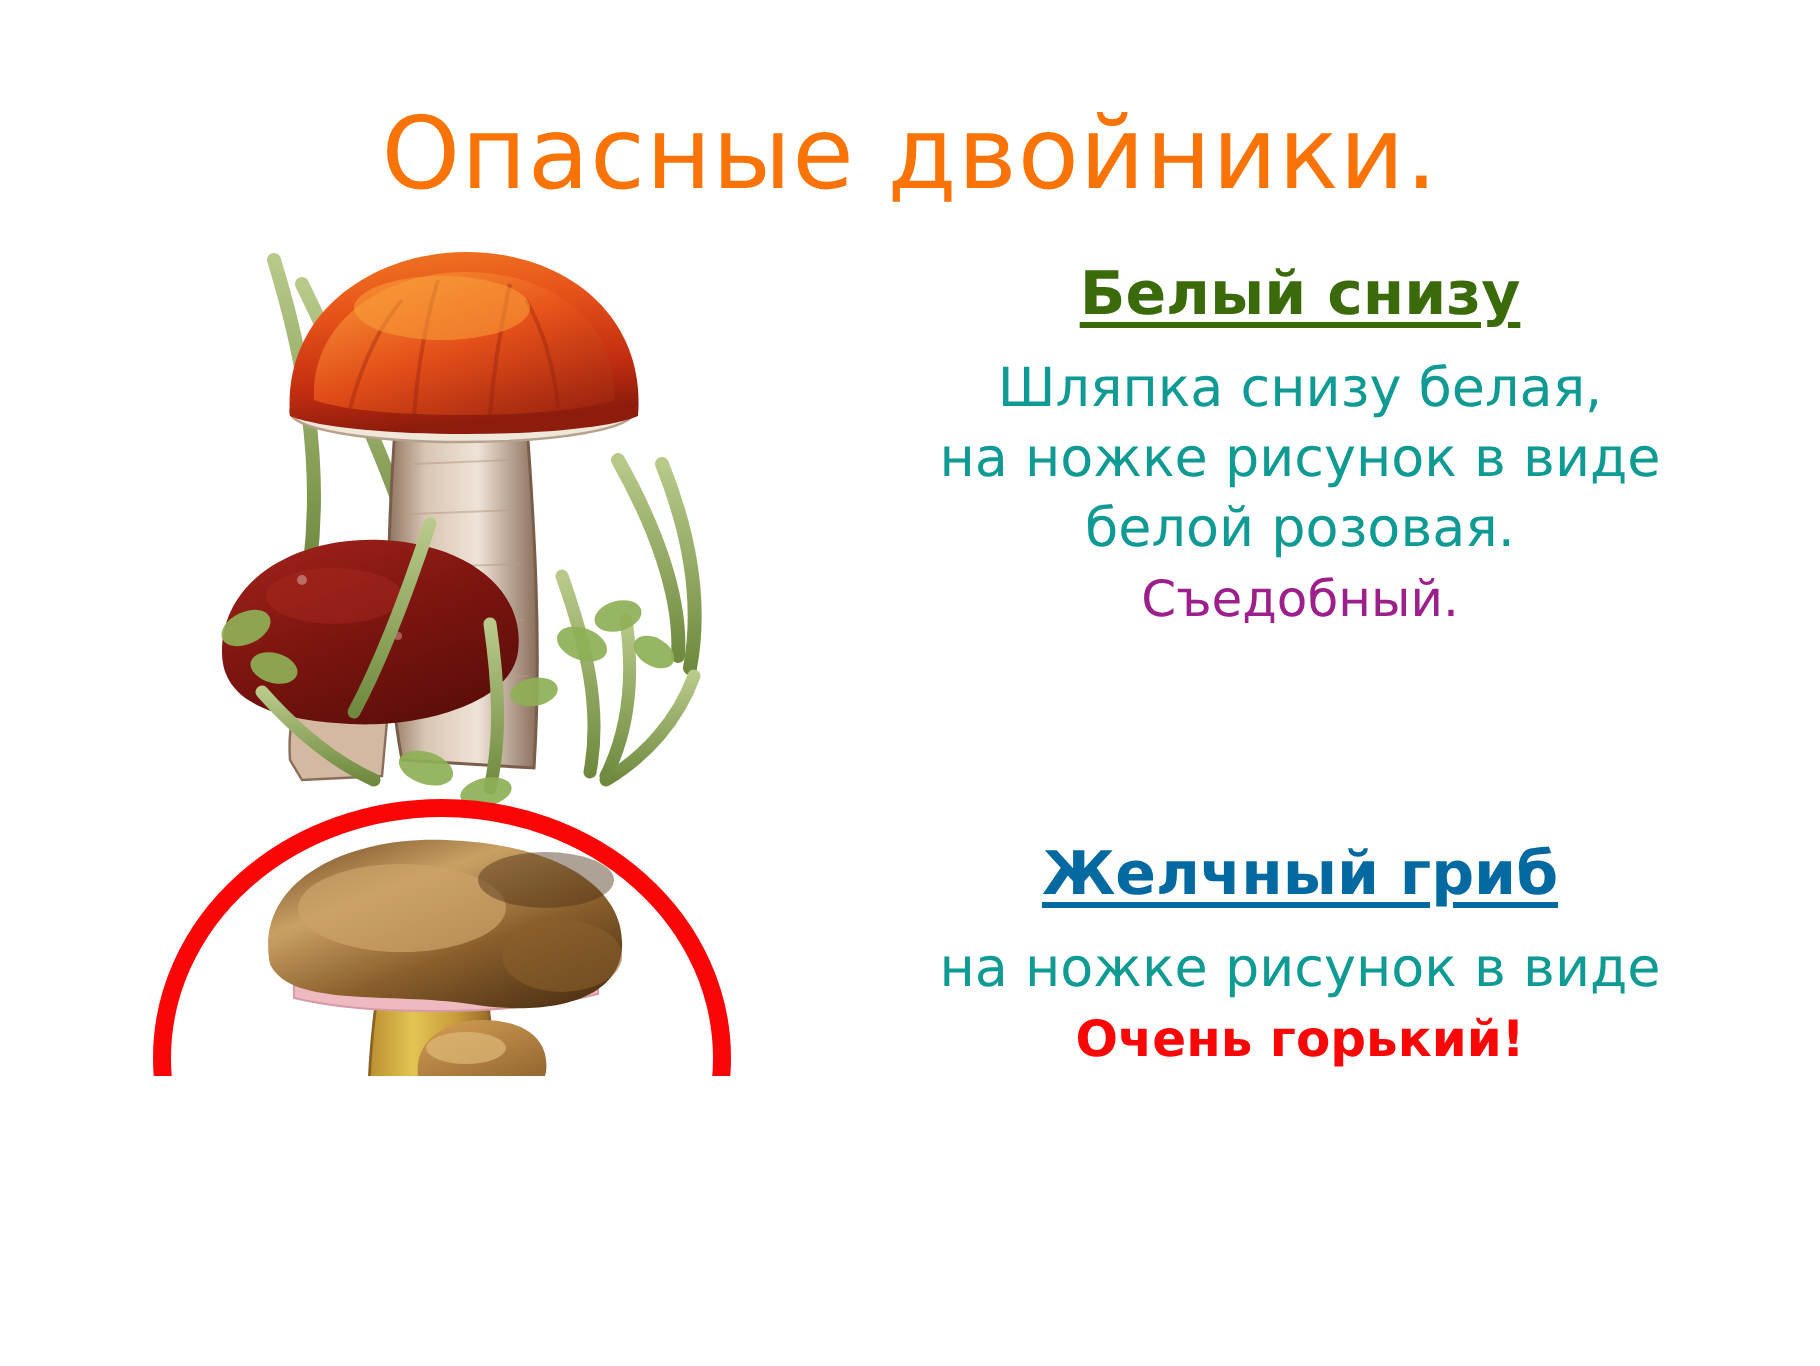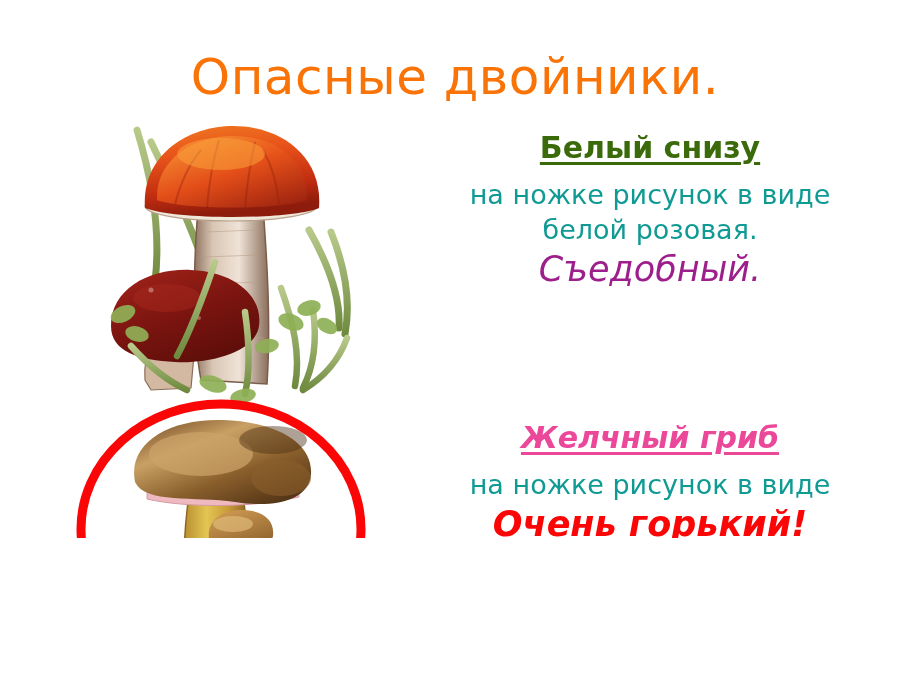--- a/index.html
+++ b/index.html
@@ -45,39 +45,38 @@
   .species-heading {
     font-family: "DejaVu Sans", sans-serif;
     font-size: 30px;
     font-weight: 700;
     text-decoration: underline;
     text-underline-offset: 4px;
     line-height: 1.22;
     white-space: nowrap;
   }
   .species-heading.green { color: #3b6a0b; }
-  .species-heading.red   { color: #ec4899; font-style: italic; }
+  .species-heading.red   { color: #0369a1; }
 
   .species-desc {
     margin-top: 10px;
     font-family: "DejaVu Sans", sans-serif;
     font-size: 27px;
     font-weight: 400;
     color: #0f9a94;
     line-height: 1.30;
   }
   .species-desc .desc-line { display: block; white-space: nowrap; }
 
   .verdict {
     font-family: "DejaVu Sans", sans-serif;
-    font-size: 35px;
+    font-size: 25px;
     font-weight: 400;
     line-height: 1.30;
     white-space: nowrap;
-    font-style: italic;
   }
   .verdict.purple { color: #9c1f8c; }
   .verdict.red    { color: #fb0606; font-weight: 700; }
 
   
   .illustration {
     position: absolute;
   }
   #img-porcini { left: 95px;  top: 112px; width: 290px; height: 290px; }
   #img-bile    { left: 75px;  top: 398px; width: 292px; height: 262px; }
@@ -242,20 +241,21 @@
         <path d="M142 210 C 132 212, 122 216, 114 222"></path>
       </g>
 
       <ellipse cx="146" cy="131" rx="140" ry="125" fill="none" stroke="#fb0606" stroke-width="9"></ellipse>
     </svg>
   </div>
 
   <div class="text-col" id="block-white">
     <div class="species-heading green">Белый снизу</div>
     <div class="species-desc">
+      <span class="desc-line">Шляпка снизу белая,</span>
       <span class="desc-line">на ножке рисунок в виде</span>
       <span class="desc-line">белой розовая.</span>
       <span class="verdict purple">Съедобный.</span>
     </div>
   </div>
 
   <div class="text-col" id="block-bile">
     <div class="species-heading red">Желчный гриб</div>
     <div class="species-desc">
       <span class="desc-line">на ножке рисунок в виде</span>

